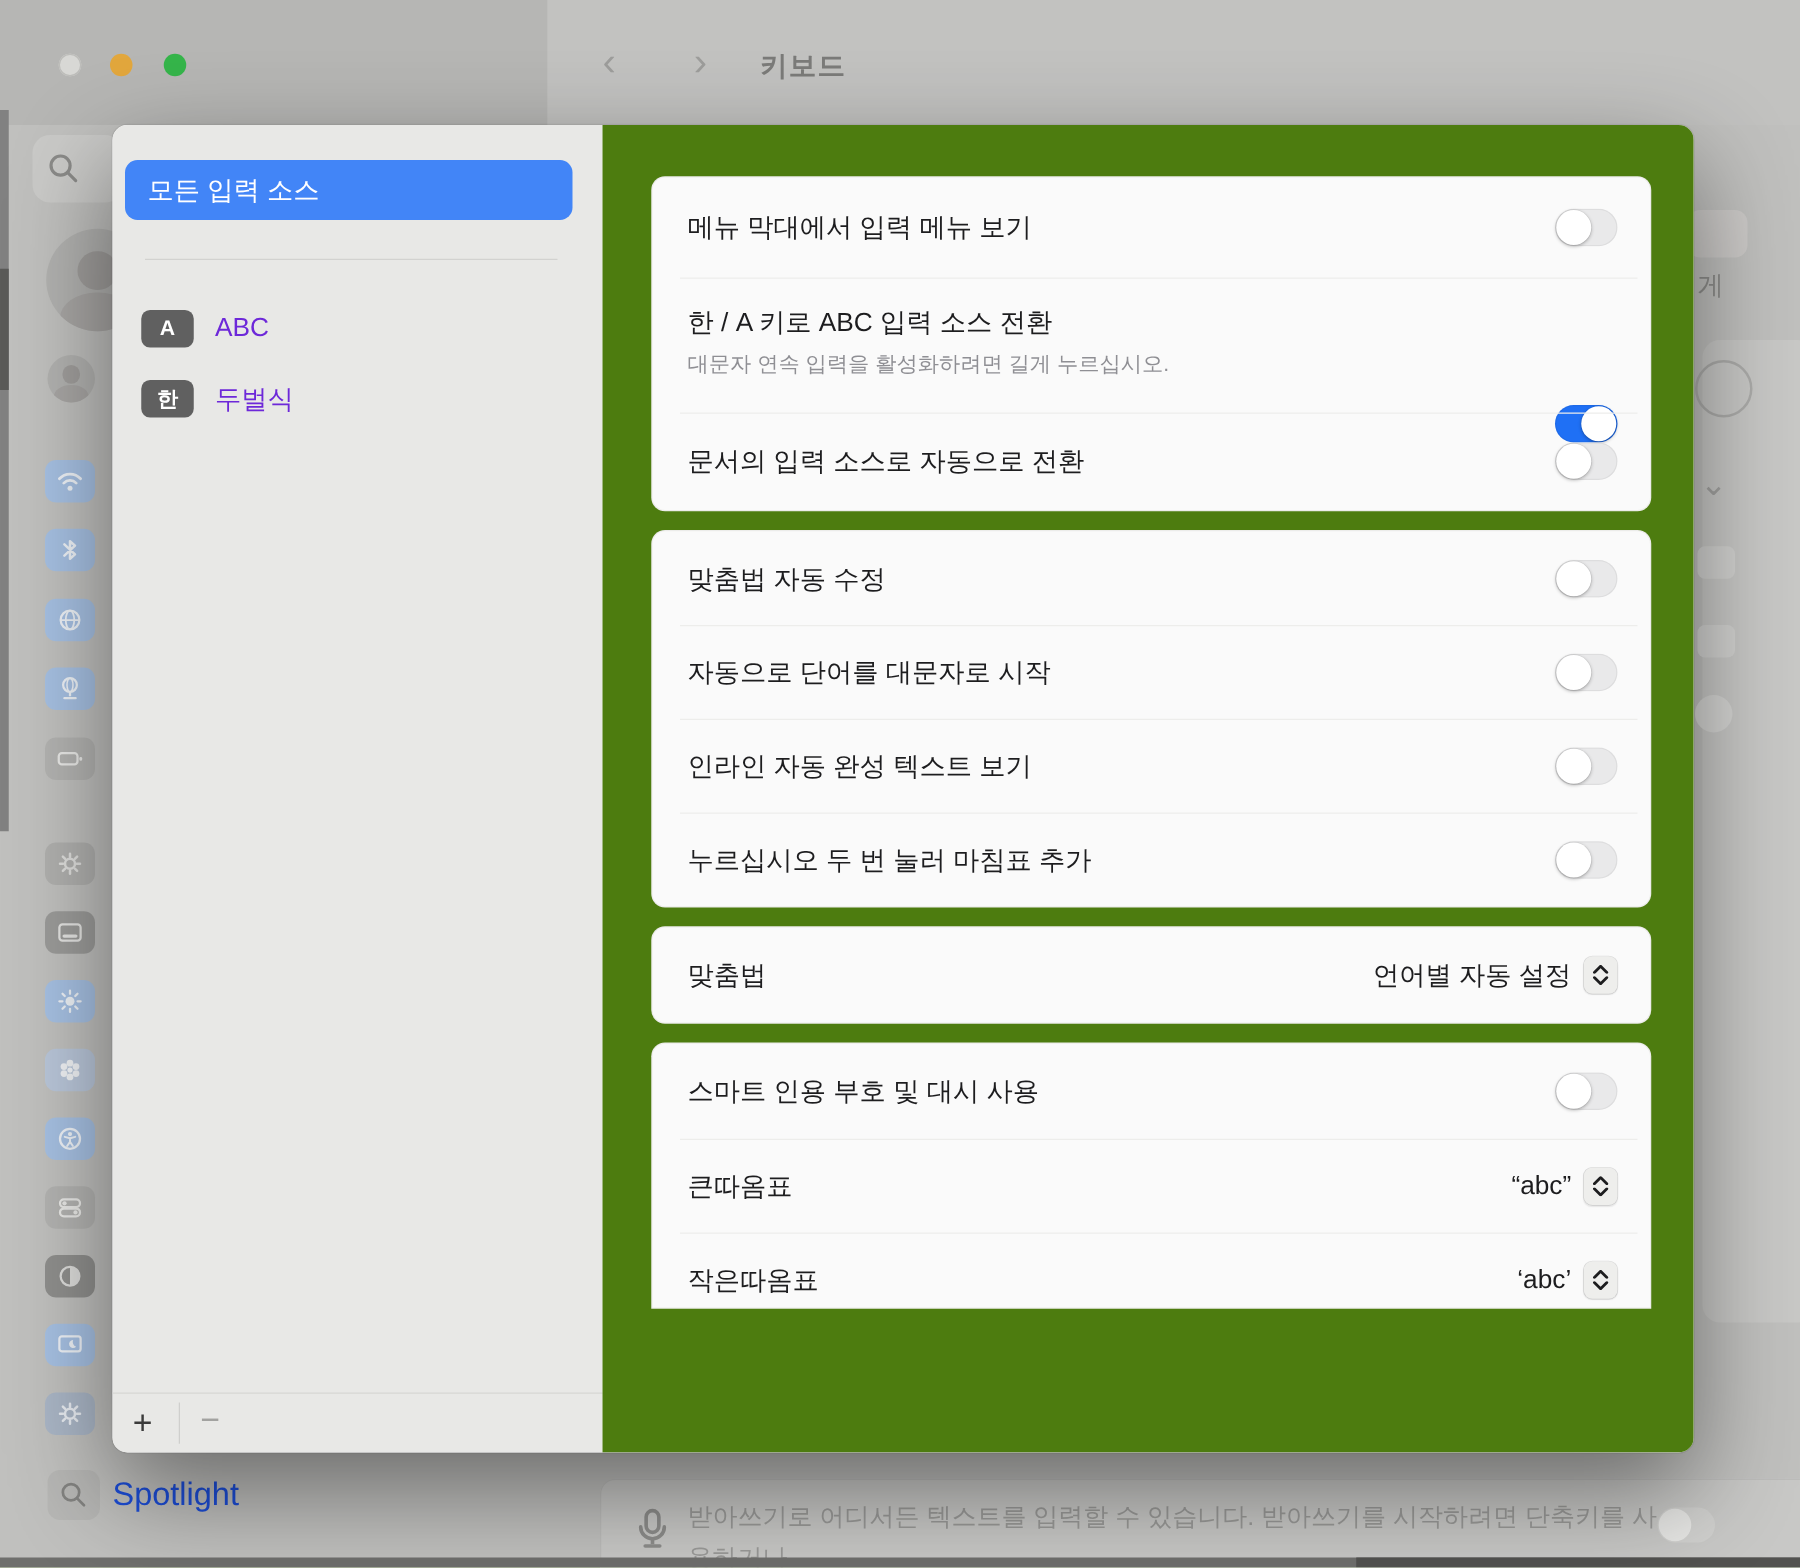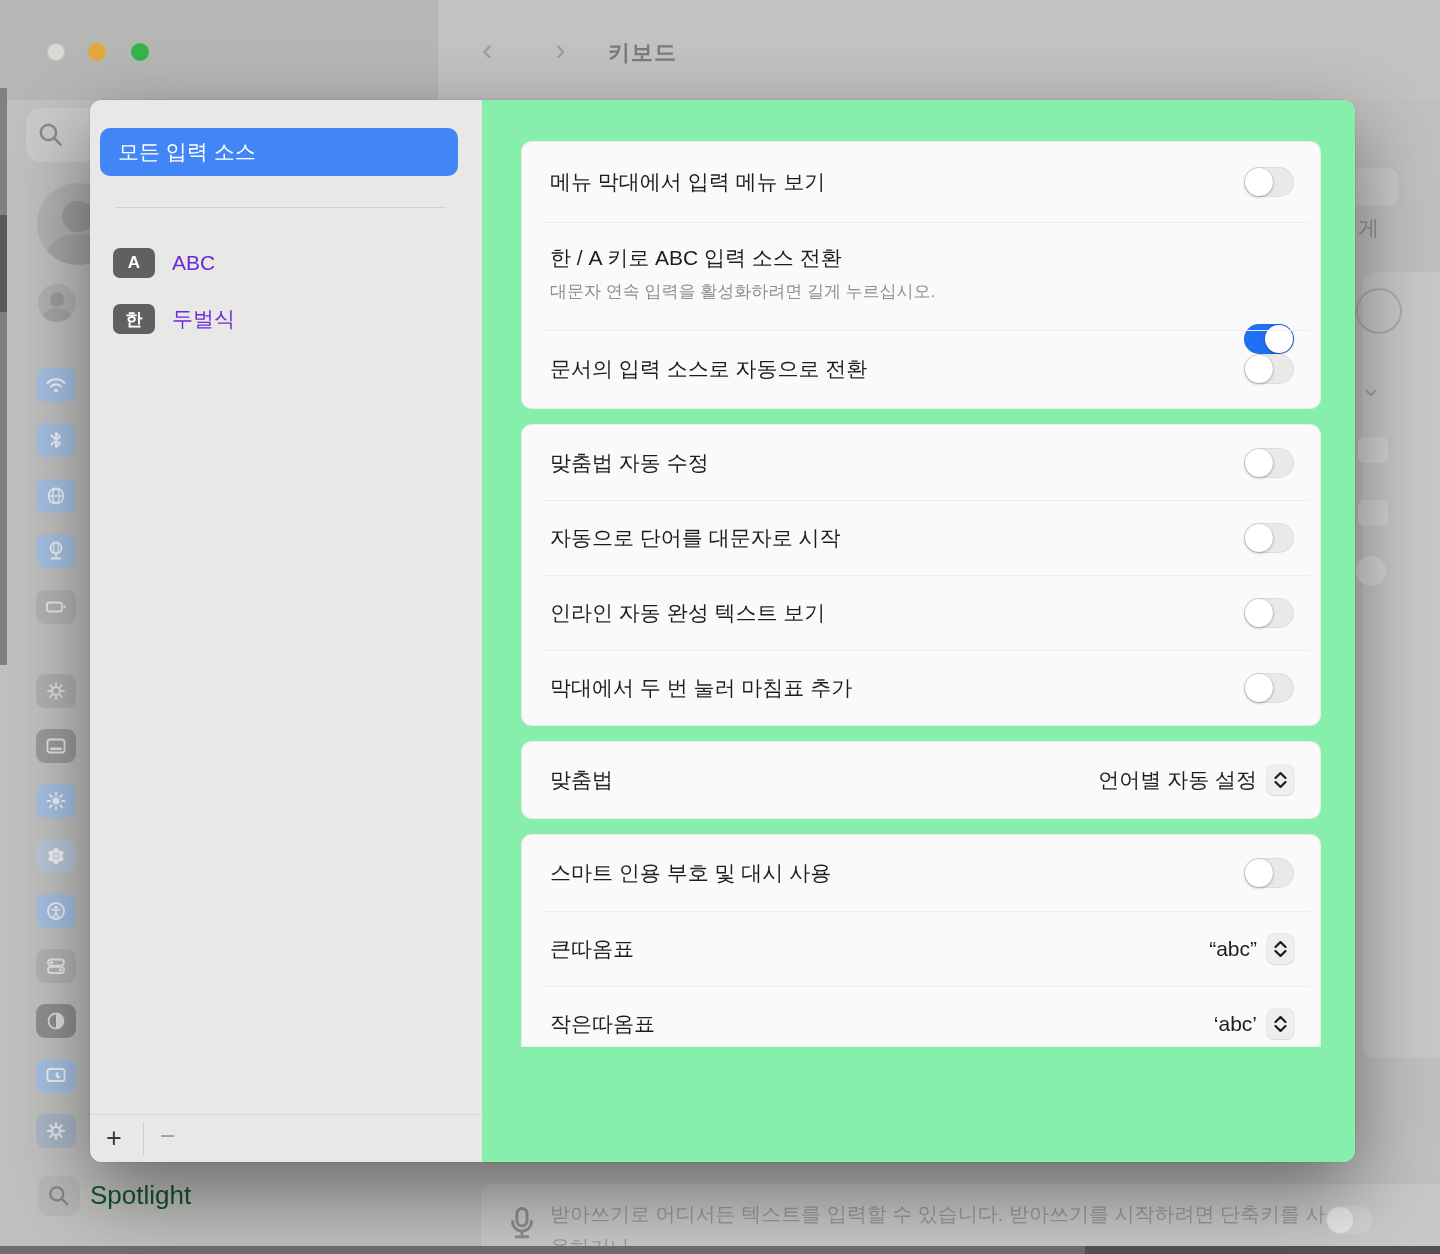--- a/index.html
+++ b/index.html
@@ -30,21 +30,21 @@
   .av-small{left:38px;top:284px;width:38px;height:38px;}
   .av-head{position:absolute;left:50%;top:22%;width:38%;height:38%;margin-left:-19%;border-radius:50%;background:#a09e9c;}
   .av-body{position:absolute;left:50%;top:62%;width:72%;height:50%;margin-left:-36%;border-radius:50%;background:#a8a6a4;}
 
   .bg-tile{position:absolute;left:36px;width:40px;height:34px;border-radius:9px;
     display:flex;align-items:center;justify-content:center;}
   .bg-tile svg{display:block;}
 
   .spot-tile{position:absolute;left:38px;top:1176px;width:42px;height:40px;border-radius:10px;background:#b7b7b5;
     display:flex;align-items:center;justify-content:center;color:#838381;}
-  .spot-label{position:absolute;left:90px;top:1180px;font-size:26px;color:#14532d;}
+  .spot-label{position:absolute;left:90px;top:1180px;font-size:26px;color:#1d4ed8;}
 
   
   .r-pill{position:absolute;left:1350px;top:168px;width:48px;height:38px;border-radius:10px;background:#cccac8;}
   .r-text{position:absolute;left:1358px;top:214px;font-size:21px;color:#8e8e8c;}
   .r-card{position:absolute;left:1362px;top:272px;width:90px;height:786px;border-radius:14px;background:#c8c8c6;}
   .r-circle{position:absolute;left:1356px;top:288px;width:42px;height:42px;border-radius:50%;border:2px solid #acacaa;}
   .r-chev{position:absolute;left:1360px;top:372px;font-size:26px;color:#a2a2a0;}
   .r-step1{position:absolute;left:1358px;top:437px;width:30px;height:26px;border-radius:6px;background:#d2d2d0;}
   .r-step2{position:absolute;left:1358px;top:500px;width:30px;height:26px;border-radius:6px;background:#d2d2d0;}
   .r-knob{position:absolute;left:1356px;top:556px;width:30px;height:30px;border-radius:50%;background:#d5d5d3;}
@@ -73,21 +73,21 @@
   .badge{width:42px;height:30px;border-radius:7px;background:#606060;color:#fff;
     display:flex;align-items:center;justify-content:center;font-size:17px;font-weight:bold;flex:none;}
   .sitem .slabel{margin-left:17px;font-size:21px;color:#6d28d9;}
   .sb-footer{position:absolute;left:0;bottom:0;width:100%;height:47px;border-top:1px solid #d6d6d4;}
   .sb-plus{position:absolute;left:8px;top:6px;width:32px;height:34px;font-size:27px;color:#3a3a3a;
     display:flex;align-items:center;justify-content:center;}
   .sb-vsep{position:absolute;left:53px;top:7px;width:1px;height:33px;background:#cfcfcd;}
   .sb-minus{position:absolute;left:60px;top:4px;width:36px;height:34px;font-size:27px;color:#a2a2a0;
     display:flex;align-items:center;justify-content:center;}
 
-  .mcontent{position:relative;flex:1;background:#86efac;}
+  .mcontent{position:relative;flex:1;background:#4d7c0f;}
   .scrollarea{position:absolute;left:0;top:0;right:0;height:950px;overflow:hidden;}
   .card{margin:17px 0 0 40px;width:798px;background:#fafafa;border-radius:10px;
     box-shadow:0 0 0 1px #ececea;box-sizing:border-box;}
   .card.first{margin-top:42px;}
   .card.clipped{height:211px;overflow:hidden;border-bottom-left-radius:0;border-bottom-right-radius:0;}
   .row{position:relative;display:flex;align-items:center;padding:0 26px 0 28px;}
   .row:not(:first-child)::before{content:'';position:absolute;top:0;left:22px;right:10px;height:1px;background:#ededeb;}
   .rtext{display:flex;flex-direction:column;justify-content:center;flex:1;padding-right:40px;}
   .rlabel{font-size:21px;color:#1d1d1f;}
   .rsub{font-size:17px;color:#8f8f94;margin-top:8px;}
@@ -412,21 +412,21 @@
               <div class="row" style="height: 75px;">
                 <div class="rtext">
                   <span class="rlabel">인라인 자동 완성 텍스트 보기</span>
                 </div>
                 <div class="toggle">
                   <div class="knob"></div>
                 </div>
               </div>
               <div class="row" style="height: 75px;">
                 <div class="rtext">
-                  <span class="rlabel">막대에서 두 번 눌러 마침표 추가</span>
+                  <span class="rlabel">누르십시오 두 번 눌러 마침표 추가</span>
                 </div>
                 <div class="toggle">
                   <div class="knob"></div>
                 </div>
               </div>
             </div>
             <div class="card">
               <div class="row" style="height: 76px;">
                 <div class="rtext">
                   <span class="rlabel">맞춤법</span>

